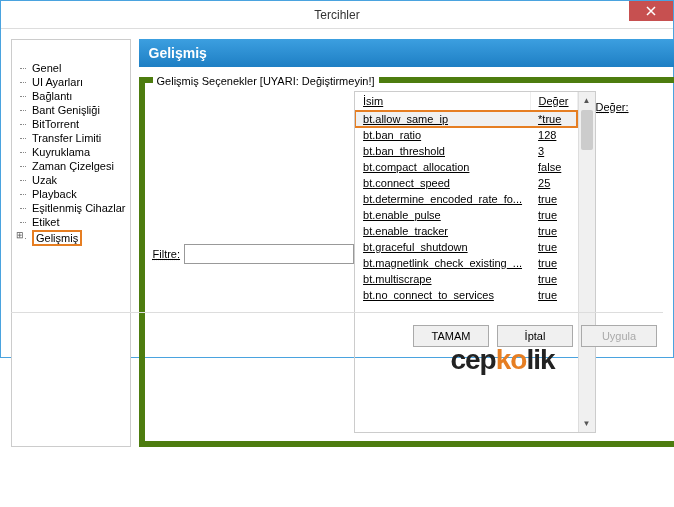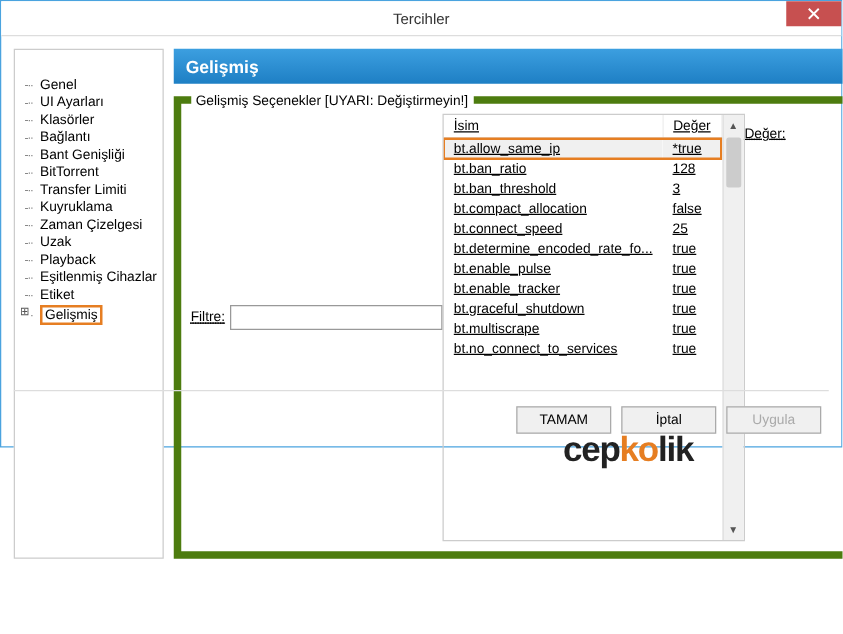--- a/index.html
+++ b/index.html
@@ -71,21 +71,20 @@
       <svg viewBox="0 0 10 10">
           <path d="M1 1 L9 9 M9 1 L1 9" stroke="#fff" stroke-width="1.5"></path>
         </svg>
     </div>
   </div>
 
   <div class="content">
     <div class="tree-panel" id="tree">
         <div class="tree-item"><span class="label">Genel</span></div>
         <div class="tree-item"><span class="label">UI Ayarları</span></div>
-        <div class="tree-item"><span class="label">Klasörler</span></div>
         <div class="tree-item"><span class="label">Bağlantı</span></div>
         <div class="tree-item"><span class="label">Bant Genişliği</span></div>
         <div class="tree-item"><span class="label">BitTorrent</span></div>
         <div class="tree-item"><span class="label">Transfer Limiti</span></div>
         <div class="tree-item"><span class="label">Kuyruklama</span></div>
         <div class="tree-item"><span class="label">Zaman Çizelgesi</span></div>
         <div class="tree-item"><span class="label">Uzak</span></div>
         <div class="tree-item"><span class="label">Playback</span></div>
         <div class="tree-item"><span class="label">Eşitlenmiş Cihazlar</span></div>
         <div class="tree-item"><span class="label">Etiket</span></div>
@@ -146,20 +145,24 @@
                   </tr>
                   <tr>
                     <td>bt.enable_tracker</td>
                     <td>true</td>
                   </tr>
                   <tr>
                     <td>bt.graceful_shutdown</td>
                     <td>true</td>
                   </tr>
                   <tr>
+                    <td>bt.magnetlink_check_existing_...</td>
+                    <td>true</td>
+                  </tr>
+                  <tr>
                     <td>bt.multiscrape</td>
                     <td>true</td>
                   </tr>
                   <tr>
                     <td>bt.no_connect_to_services</td>
                     <td>true</td>
                   </tr>
                 </tbody>
             </table>
           </div>

